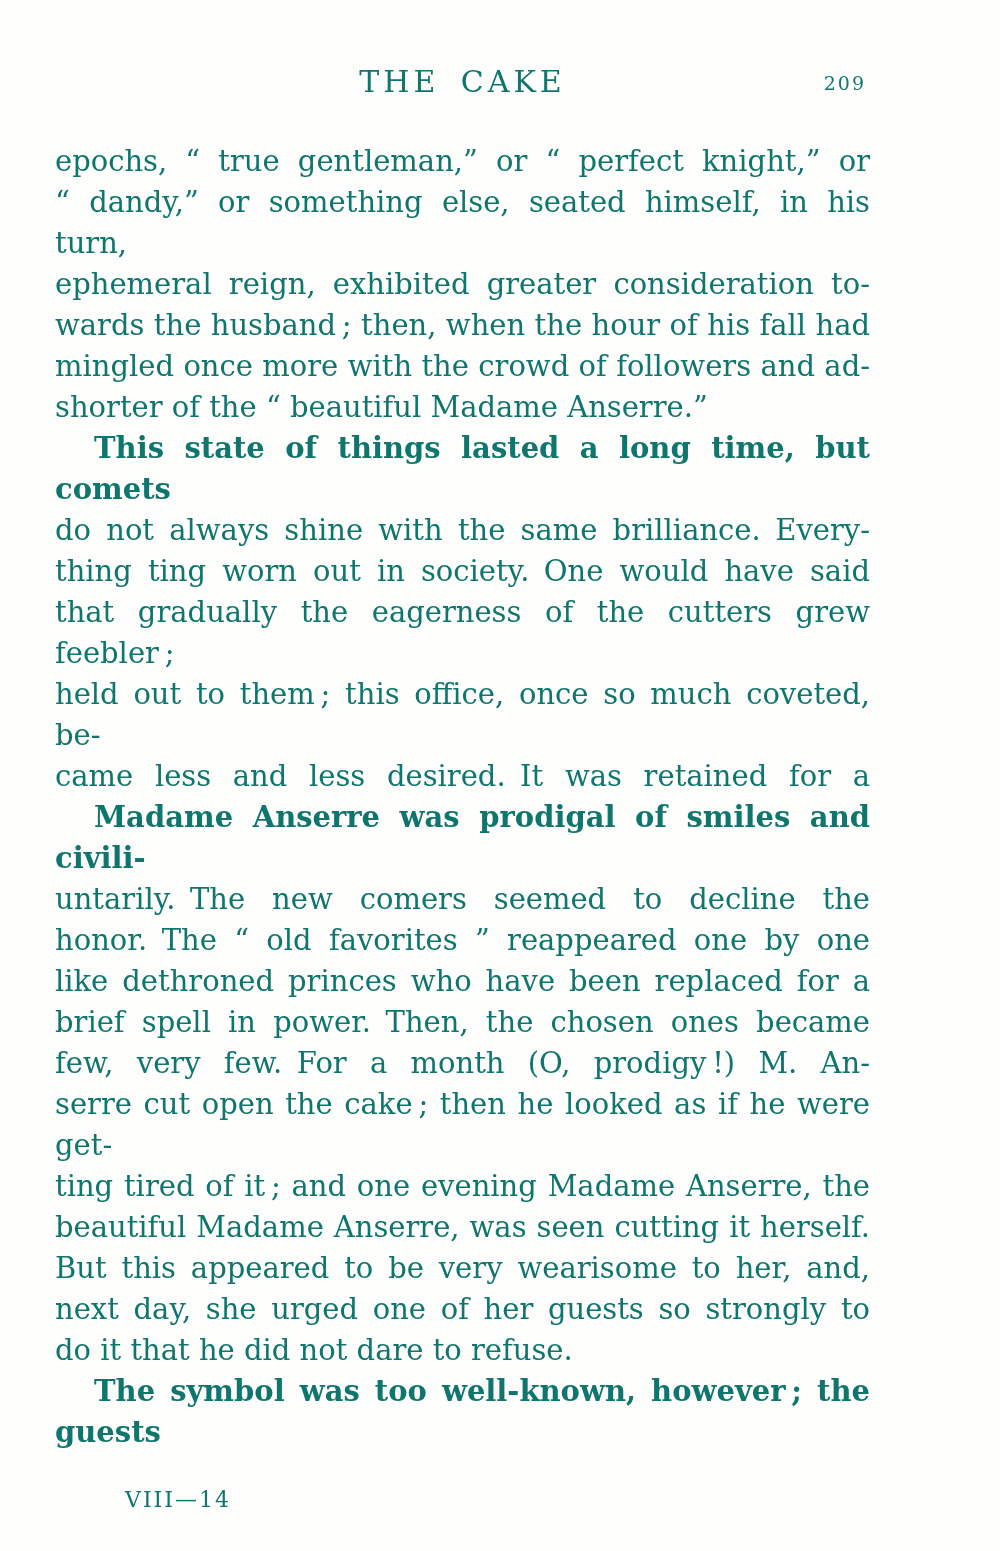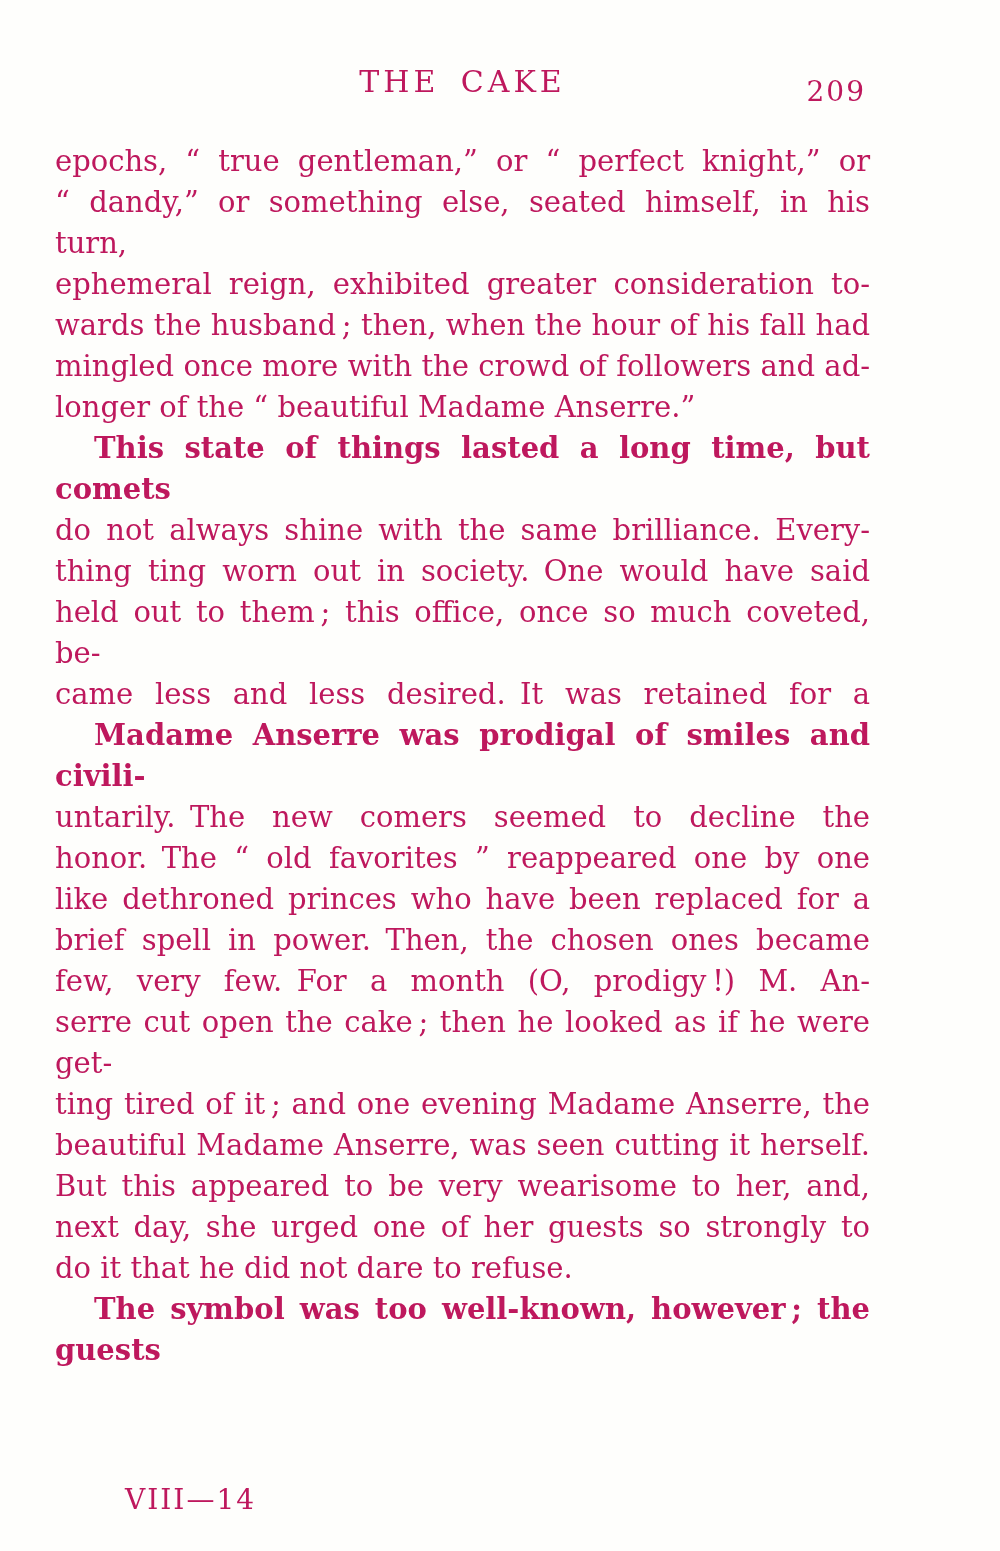--- a/index.html
+++ b/index.html
@@ -5,21 +5,21 @@
   html, body {
     margin: 0;
     padding: 0;
     background: #ffffff;
   }
   .page {
     position: relative;
     width: 1000px;
     height: 1551px;
     background: #fefefc;
-    color: #be185d;
+    color: #0f766e;
     font-family: "DejaVu Serif", serif;
     overflow: hidden;
   }
   .header {
     position: absolute;
     left: 55px;
     top: 64px;
     width: 815px;
     height: 40px;
   }
@@ -29,22 +29,22 @@
     right: 0;
     text-align: center;
     font-size: 30px;
     line-height: 36px;
     letter-spacing: 4px;
     word-spacing: 8px;
   }
   .page-number {
     position: absolute;
     right: 4px;
-    top: 10px;
-    font-size: 28px;
+    top: 1px;
+    font-size: 19px;
     line-height: 36px;
     letter-spacing: 2px;
   }
   .body-text {
     position: absolute;
     left: 55px;
     top: 141px;
     width: 815px;
     font-size: 29px;
     line-height: 41px;
@@ -63,45 +63,46 @@
   .footer {
     position: absolute;
     left: 55px;
     top: 1487px;
     width: 815px;
     height: 30px;
   }
   .signature {
     display: inline-block;
     margin-left: 70px;
-    font-size: 28px;
+    font-size: 22px;
     line-height: 26px;
     letter-spacing: 2px;
   }
 </style>
 </head>
 <body>
 
 <div class="page">
 
   <div class="header">
     <div class="running-title">THE CAKE</div>
     <div class="page-number">209</div>
   </div>
 
   <div class="body-text" id="body-text">
       <div class="line">epochs, “ true gentleman,” or “ perfect knight,” or</div>
       <div class="line">“ dandy,” or something else, seated himself, in his turn,</div>
       <div class="line">ephemeral reign, exhibited greater consideration to-</div>
       <div class="line">wards the husband ; then, when the hour of his fall had</div>
       <div class="line">mingled once more with the crowd of followers and ad-</div>
-      <div class="line par-end">longer of the “ beautiful Madame Anserre.”</div>
+      <div class="line par-end">shorter of the “ beautiful Madame Anserre.”</div>
       <div class="line indent">This state of things lasted a long time, but comets</div>
       <div class="line">do not always shine with the same brilliance. Every-</div>
       <div class="line">thing ting worn out in society. One would have said</div>
+      <div class="line">that gradually the eagerness of the cutters grew feebler ;</div>
       <div class="line">held out to them ; this office, once so much coveted, be-</div>
       <div class="line">came less and less desired. It was retained for a</div>
       <div class="line indent">Madame Anserre was prodigal of smiles and civili-</div>
       <div class="line">untarily. The new comers seemed to decline the</div>
       <div class="line">honor. The “ old favorites ” reappeared one by one</div>
       <div class="line">like dethroned princes who have been replaced for a</div>
       <div class="line">brief spell in power. Then, the chosen ones became</div>
       <div class="line">few, very few. For a month (O, prodigy !) M. An-</div>
       <div class="line">serre cut open the cake ; then he looked as if he were get-</div>
       <div class="line">ting tired of it ; and one evening Madame Anserre, the</div>

